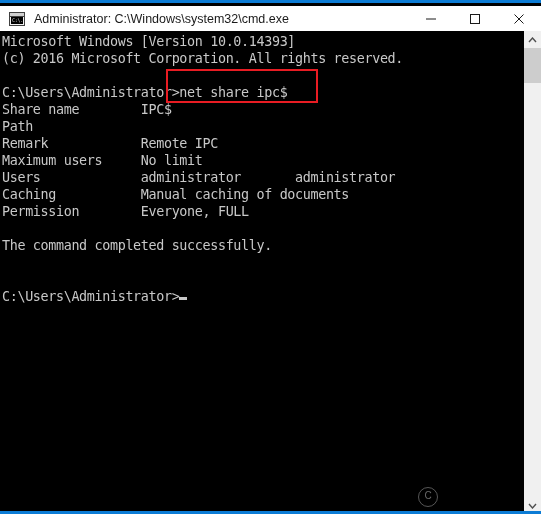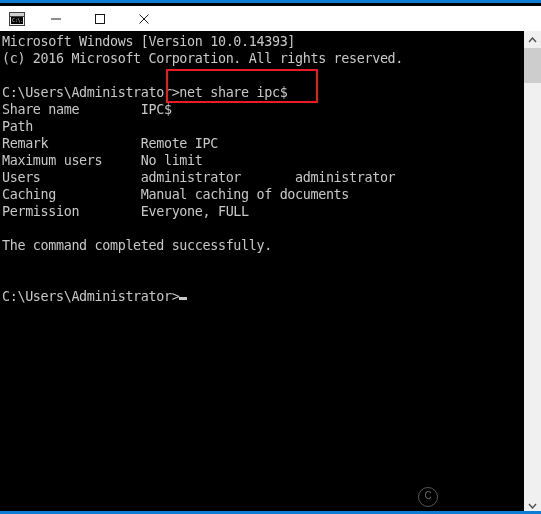--- a/index.html
+++ b/index.html
@@ -176,20 +176,21 @@
 </head>
 <body>
 
 <div id="app">
 
   <div class="titlebar">
     <div class="title-icon">
       <div class="bar"></div>
       <div class="scr">C:\.</div>
     </div>
+    <div class="title-text">Administrator: C:\Windows\system32\cmd.exe</div>
     <div class="win-controls">
       <div class="win-btn">
         <svg width="12" height="12" viewBox="0 0 12 12">
           <line x1="1" y1="6" x2="11" y2="6" stroke="#1a1a1a" stroke-width="1"></line>
         </svg>
       </div>
       <div class="win-btn">
         <svg width="12" height="12" viewBox="0 0 12 12">
           <rect x="1.5" y="1.5" width="9" height="9" fill="none" stroke="#1a1a1a" stroke-width="1"></rect>
         </svg>

